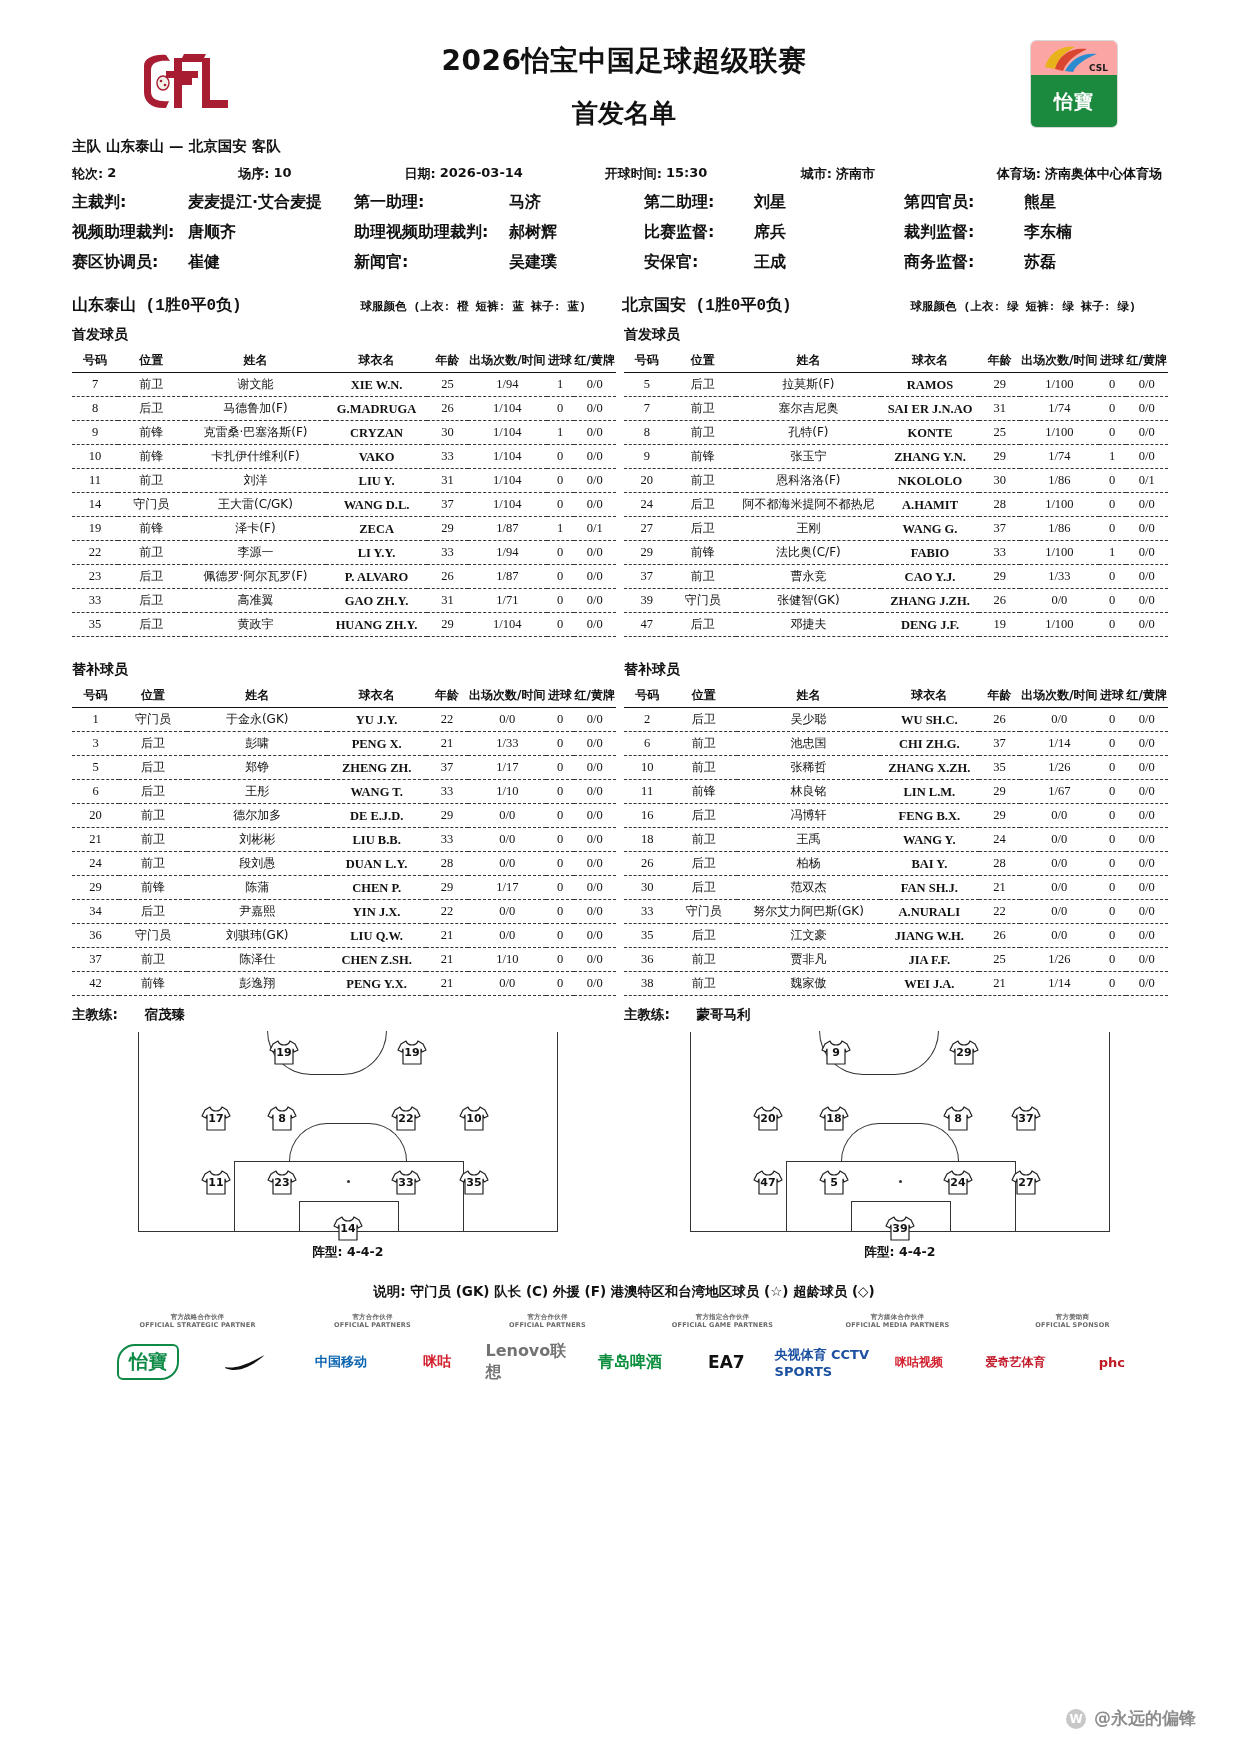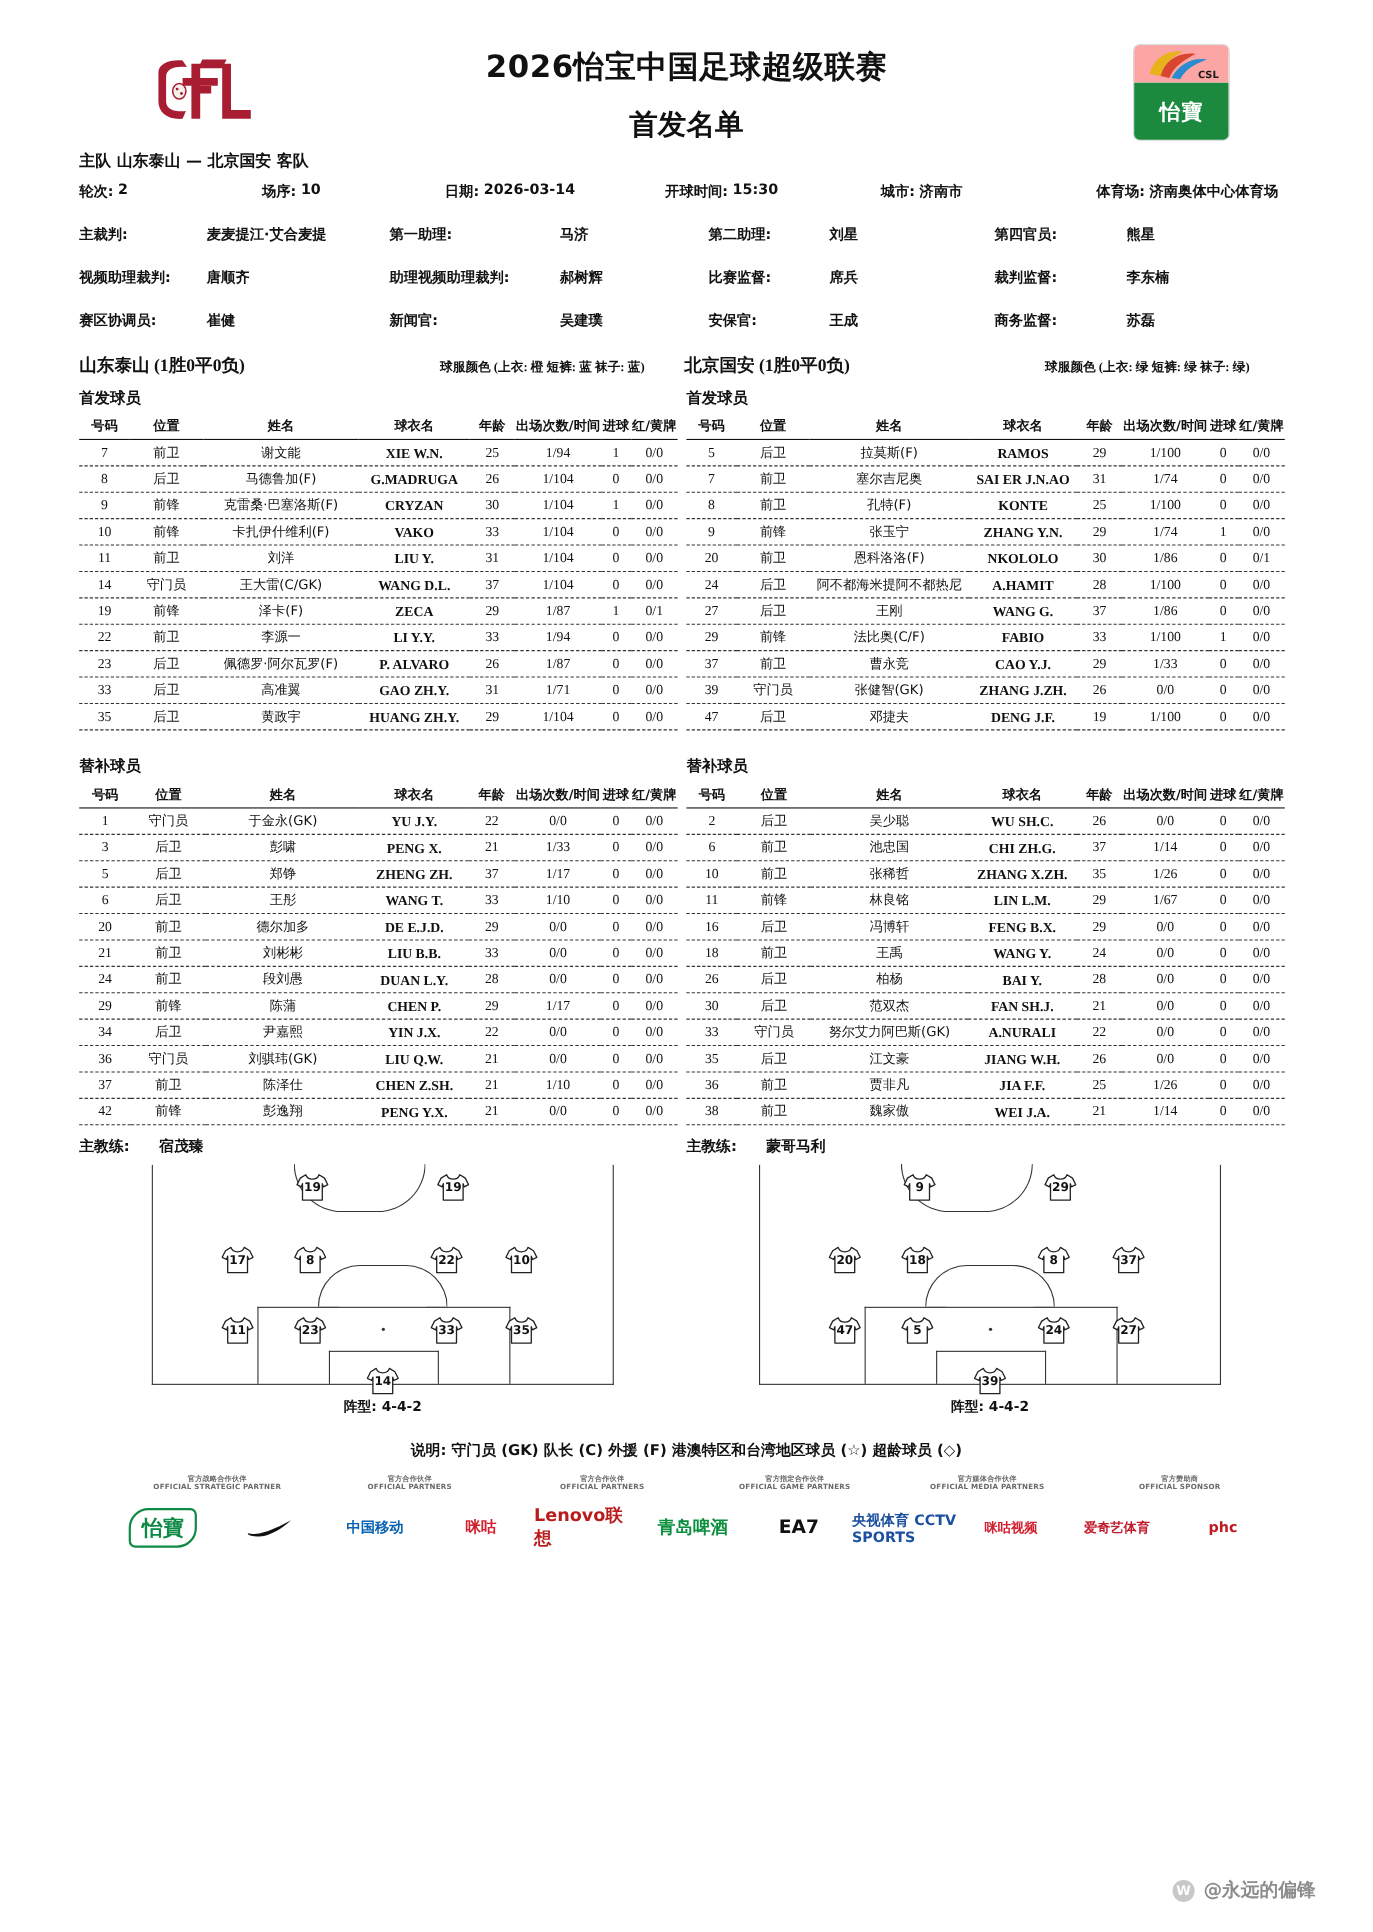--- a/index.html
+++ b/index.html
@@ -53,35 +53,35 @@
     font-family:"DejaVu Sans","Liberation Sans",sans-serif;
     margin-top:9px; width:1090px;
   }
   .inforow .lab { font-weight:bold; white-space:nowrap; }
   .inforow .val { font-weight:bold; white-space:nowrap; }
   .cell { display:flex; }
   .c1 { width:195px; }
   .c2 { width:235px; }
   .c3 { width:230px; }
 
-  .r2 { display:flex; margin-left:72px; font-size:13px;
+  .r2 { display:flex; margin-left:72px; font-size:16px;
     font-family:"DejaVu Sans","Liberation Sans",sans-serif;
-    font-weight:bold; margin-top:21px; width:1100px; }
+    font-weight:bold; margin-top:9px; width:1100px; }
   .r2 .k { width:116px; }
   .r2 .v { width:166px; }
   .r2 .k2 { width:155px; }
   .r2 .v2 { width:135px; }
   .r2 .k3 { width:110px; }
   .r2 .v3 { width:150px; }
   .r2 .k4 { width:120px; }
   .r2 .v4 { }
 
   
   .teamsrow { display:flex; margin:22px 0 0 72px; width:1100px;
-     font-family:Liberation Serif, serif; }
+     font-family:Liberation Mono, monospace; }
   .teamhalf { width:550px; display:flex; align-items:baseline; }
   .teamname { font-weight:bold; font-size:16px; }
   .kit { font-weight:bold; font-size:11.5px; margin-left:auto; padding-right:36px; }
 
   .sectitle {
     font-family:"DejaVu Sans","Liberation Sans",sans-serif;
     font-weight:bold; font-size:14px; margin:10px 0 6px 0;
   }
 
   
@@ -168,21 +168,21 @@
   .partner-labels div { flex:1; text-align:center; line-height:1.25; }
   .sponsors { display:flex; align-items:center; margin-left:100px; width:1060px;
       margin-top:10px; }
   .sp { flex:1; display:flex; align-items:center; justify-content:center; height:46px; }
   .sp-yibao { color:#0e8a46; font-weight:bold; font-size:19px;
      font-family:"DejaVu Sans","Liberation Sans",sans-serif;
      border:2.5px solid #0e8a46; border-radius:18px 6px 18px 6px; padding:3px 10px; }
   .sp-txt { font-family:"DejaVu Sans","Liberation Sans",sans-serif; font-weight:bold; }
   .sp-cmcc { color:#0a63b0; font-size:13px; }
   .sp-migu { color:#d2202f; font-size:14px; }
-  .sp-lenovo { color:#b91c1c; font-size:16px; }
+  .sp-lenovo { color:#737373; font-size:16px; }
   .sp-tsingtao { color:#0b8f3e; font-size:16px; }
   .sp-ea { color:#111; font-size:17px; }
   .sp-cctv { color:#1b4fa0; font-size:13px; }
   .sp-migu2 { color:#d2202f; font-size:12px; }
   .sp-zhiku { color:#c21c2c; font-size:12px; }
   .sp-phc { color:#c01a22; font-size:13px; }
   .nike { width:42px; height:16px; }
 
   
   .watermark { position:absolute; right:52px; bottom:26px; display:flex;

